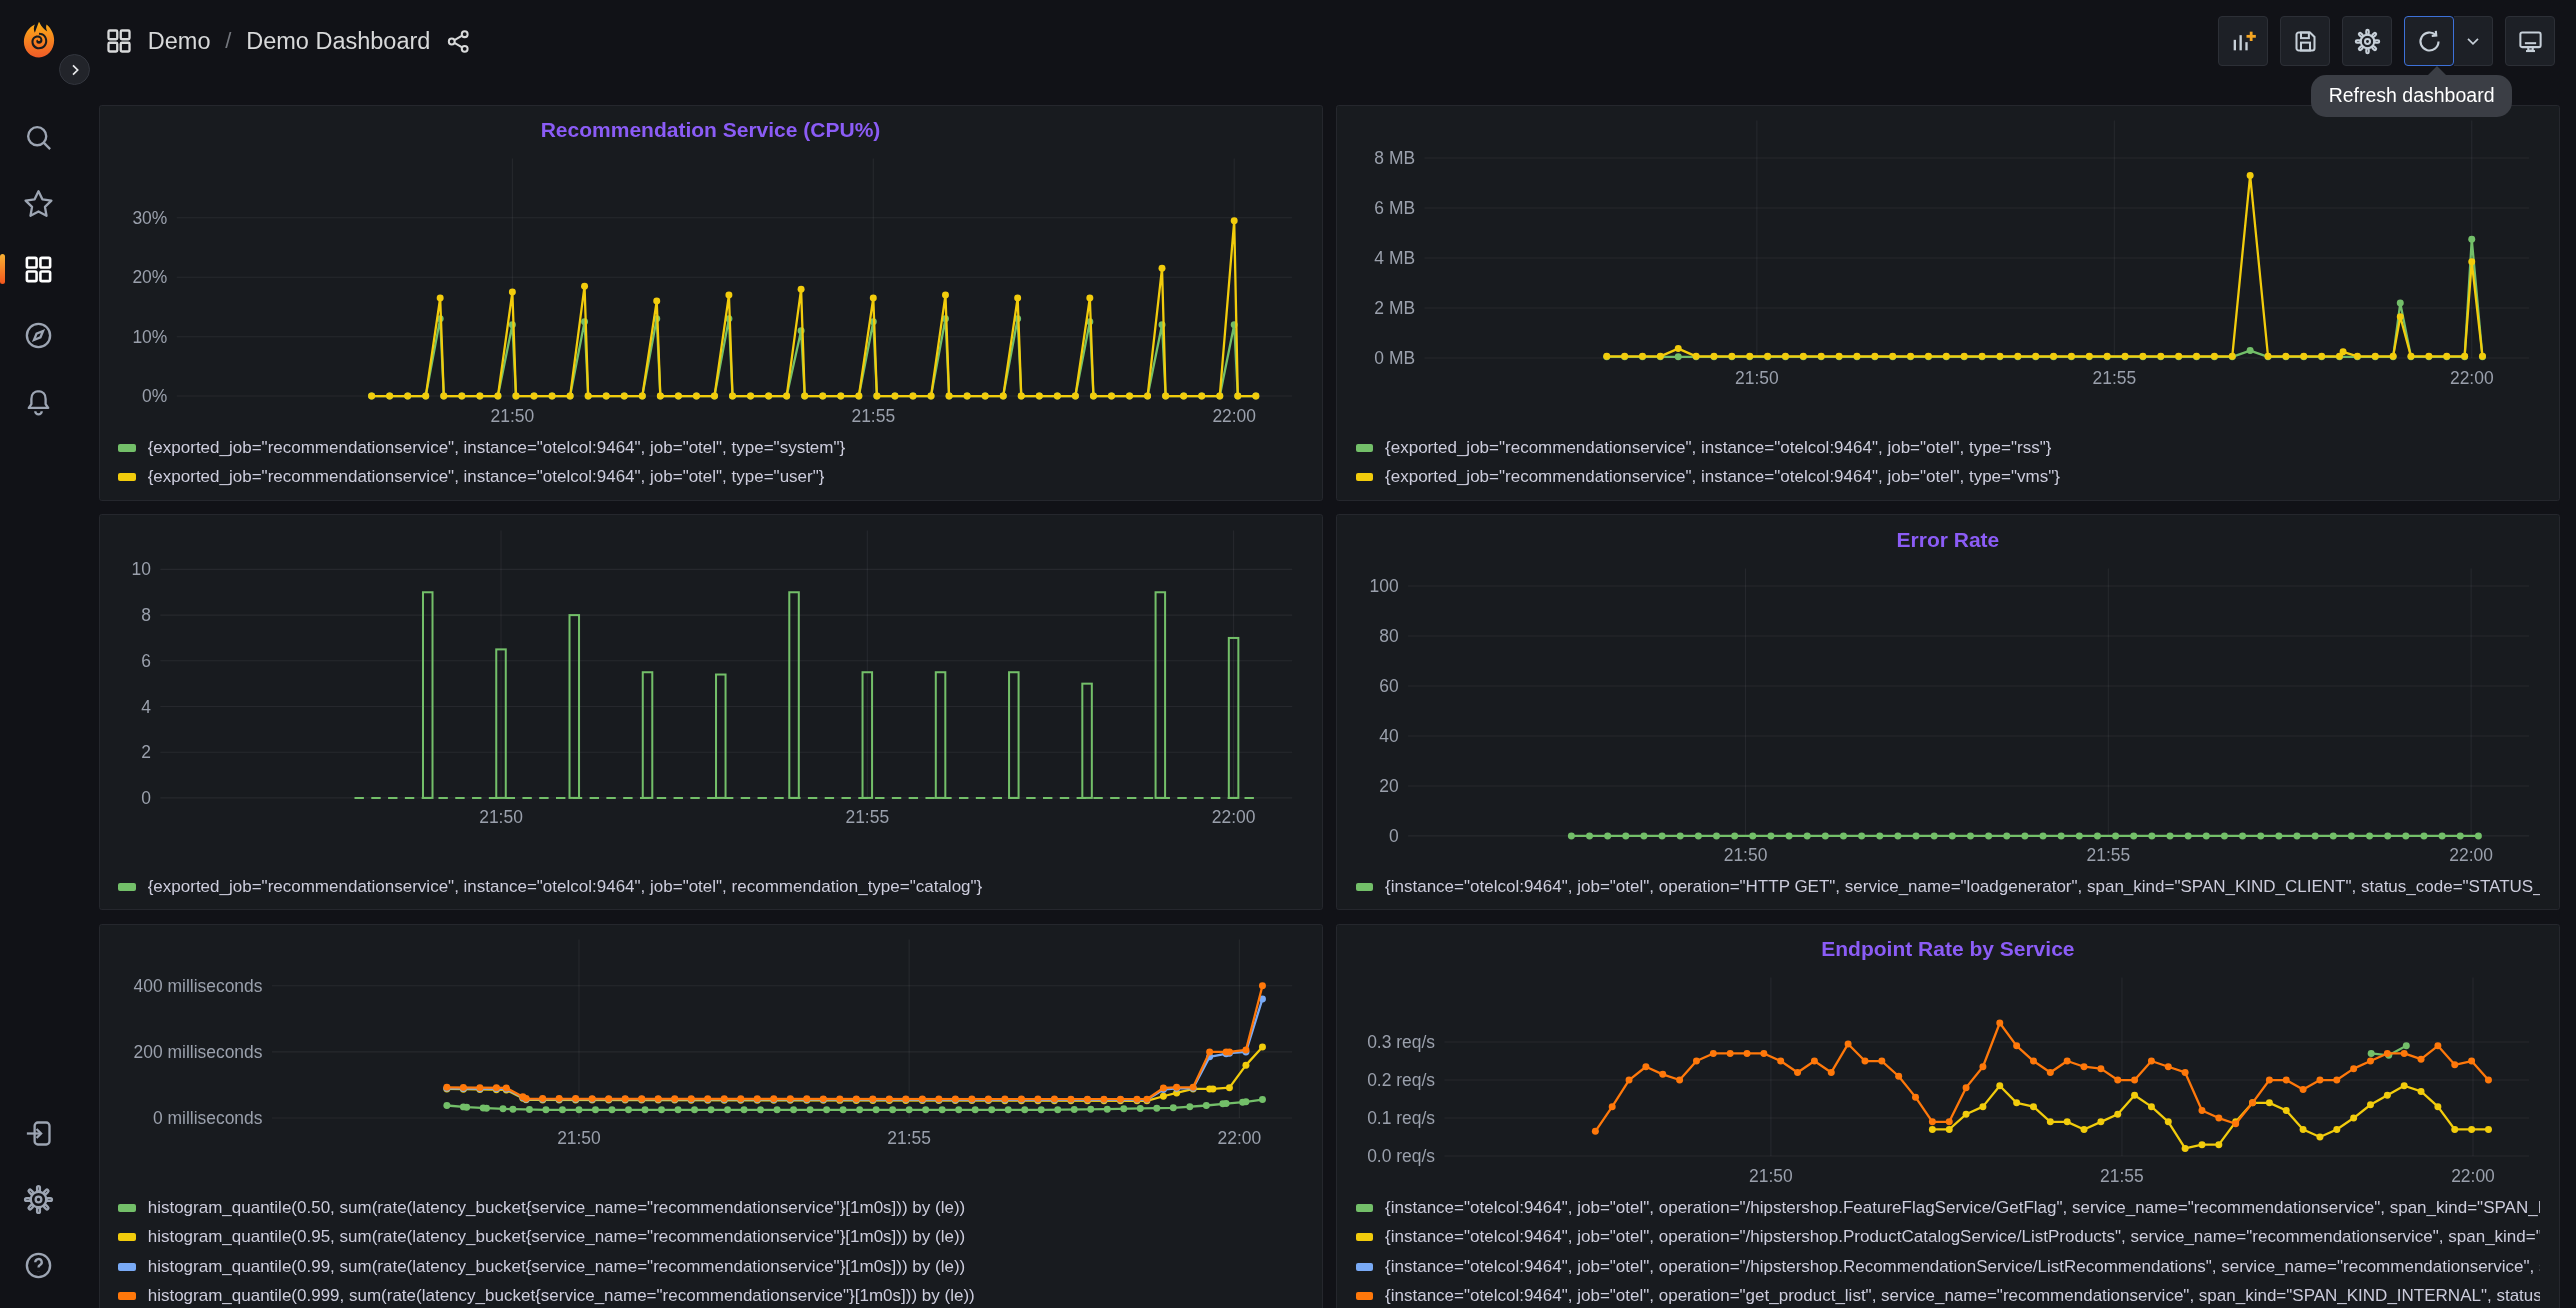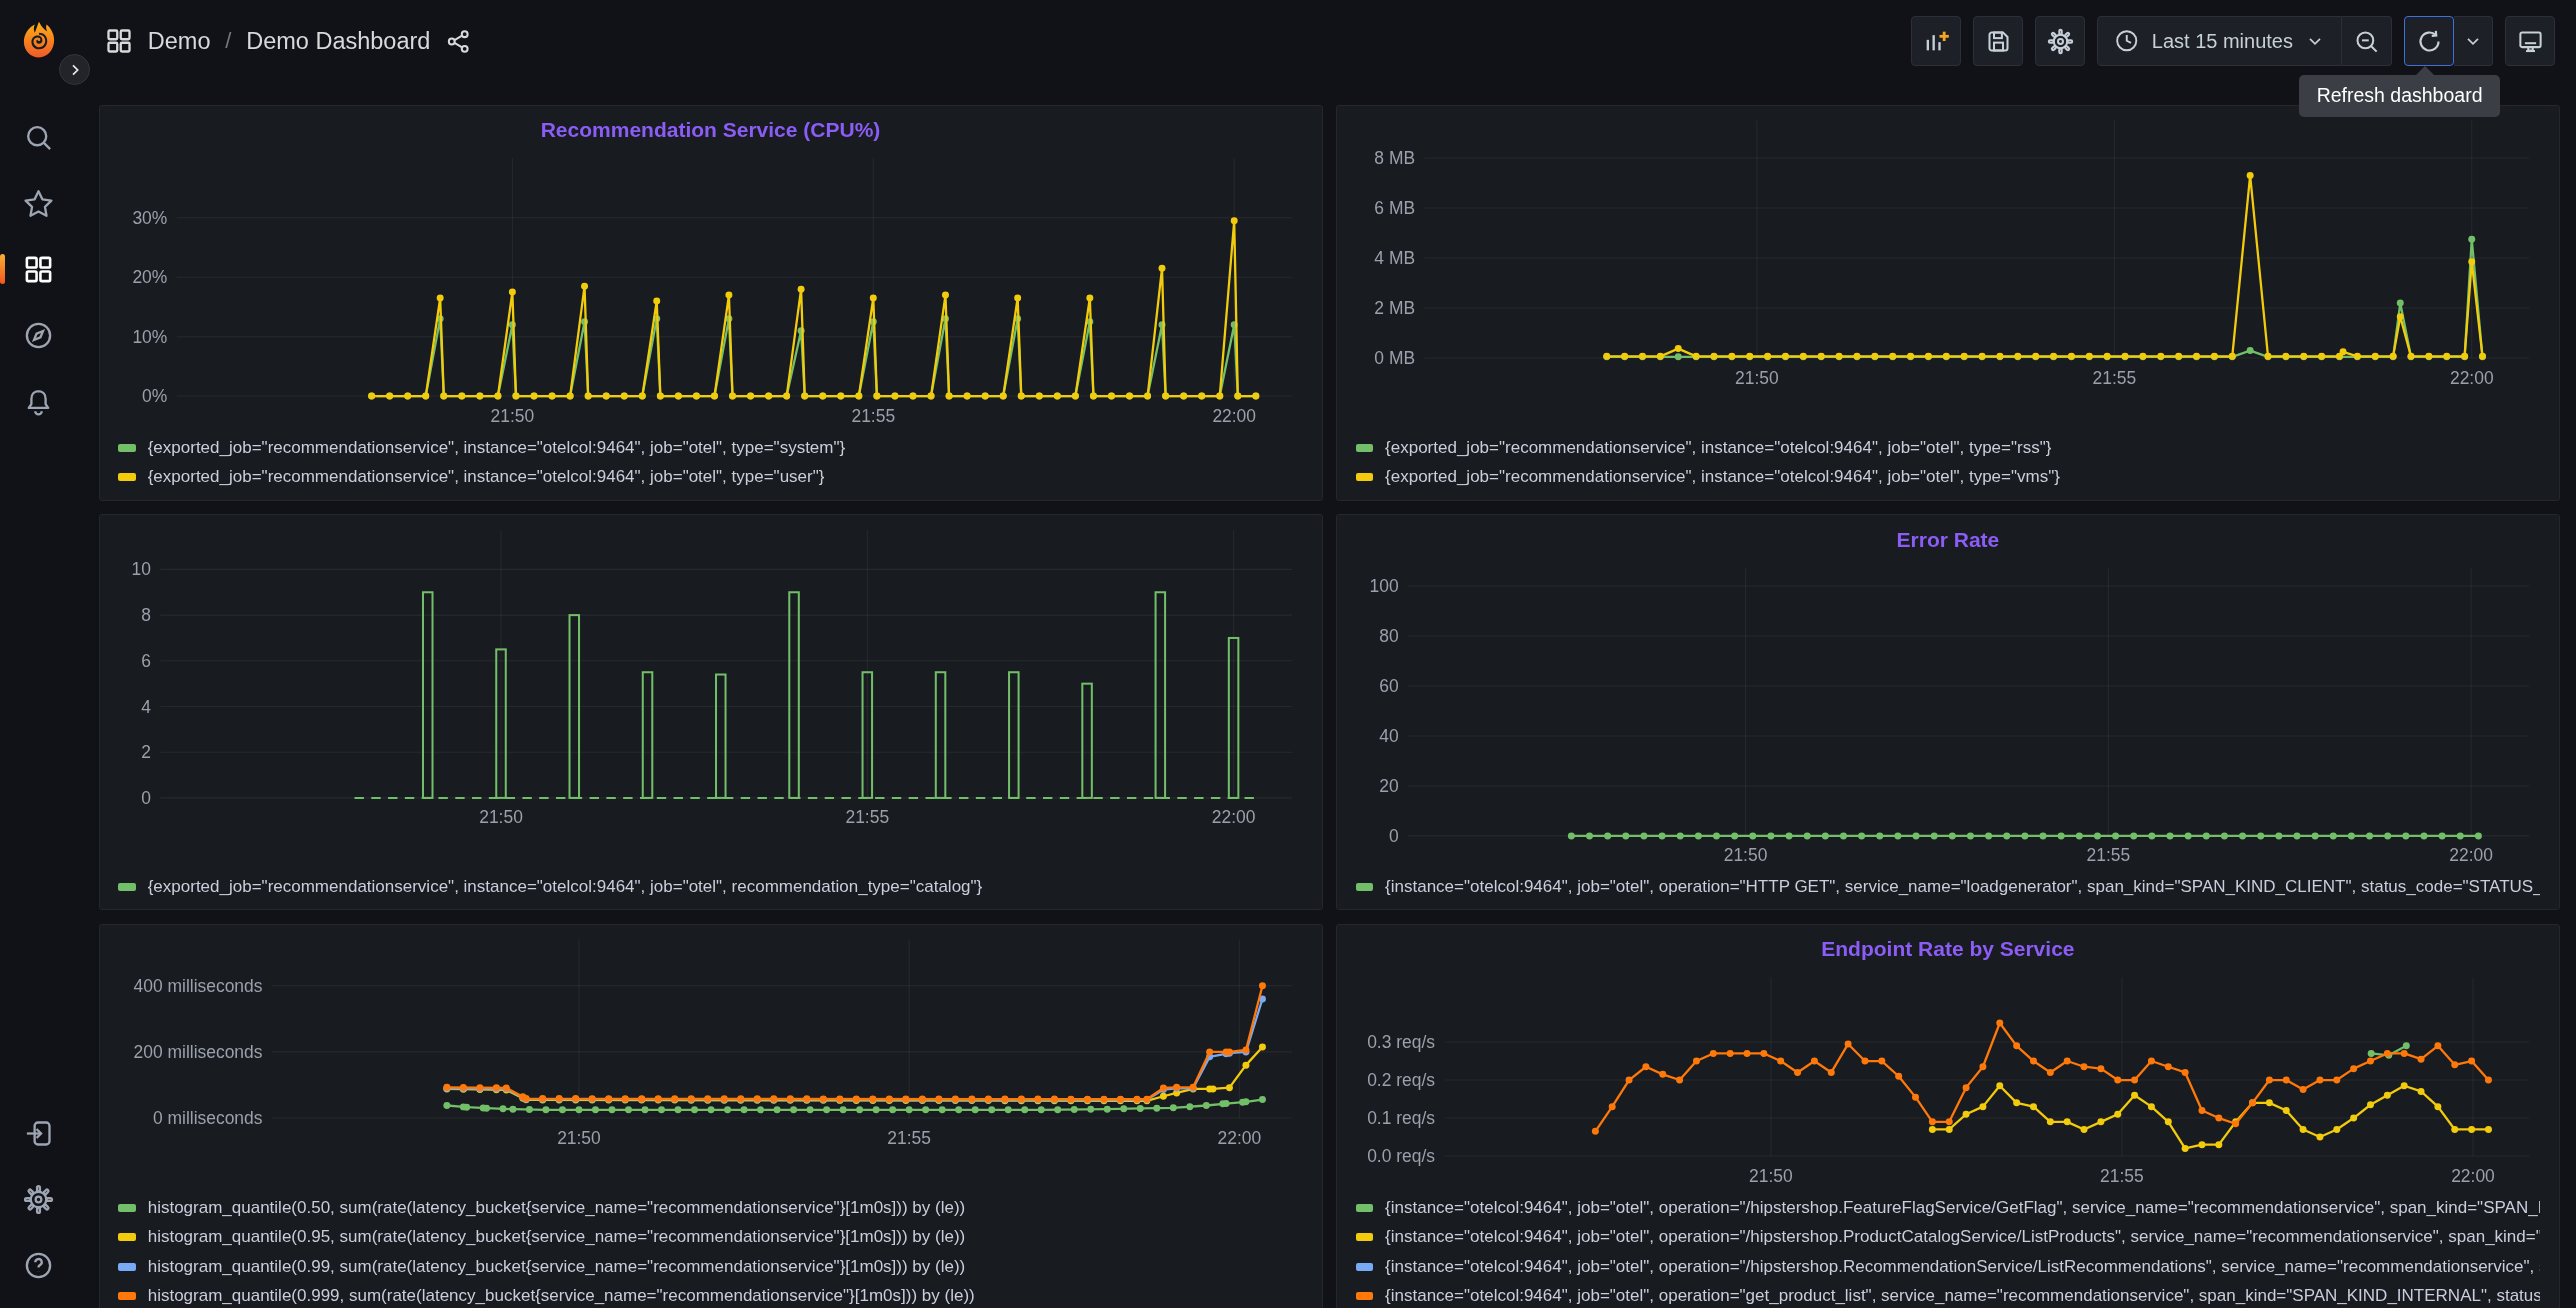--- a/index.html
+++ b/index.html
@@ -28,22 +28,22 @@
   .tbtn { height:50px; min-width:50px; background:#1d2026; border:0.7px solid #2c2f36; border-radius:4px;
     display:flex; align-items:center; justify-content:center; cursor:pointer; }
   .tbtn svg { stroke:#c7d0d9; }
   .tgroup { display:flex; }
   .tgroup .tbtn { border-radius:0; border-left-width:0; }
   .tgroup .tbtn:first-child { border-radius:4px 0 0 4px; border-left-width:0.7px; }
   .tgroup .tbtn:last-child { border-radius:0 4px 4px 0; }
   .timepick { padding:0 16px; gap:12px; }
   .timepick .tlabel { font-size:20px; color:#c7d0d9; font-weight:500; white-space:nowrap; }
   .refresh-main { border:1.3px solid #3d71d9 !important; border-radius:4px !important; }
-  .tooltip { position:absolute; top:75px; right:76px; background:#3b3e45; color:#ffffff;
-    font-size:19.5px; padding:9.4px 17.5px; border-radius:5px; z-index:9; white-space:nowrap; }
+  .tooltip { position:absolute; top:75px; right:64px; background:#3b3e45; color:#ffffff;
+    font-size:19.5px; padding:9.4px 17.5px; border-radius:15px; z-index:9; white-space:nowrap; }
   .tooltip:before { content:""; position:absolute; top:-9.4px; left:58%; border:9.4px solid transparent;
     border-bottom-color:#3b3e45; border-top:none; }
   
   .grid { padding:23px 0 0 21.5px; display:grid; grid-template-columns:1224px 1224px; grid-auto-rows:396px; gap:13.4px; }
   .panel { background:#181b1f; border:0.7px solid #25272d; border-radius:2.7px;
     padding:5.4px 12px 6.7px; display:flex; flex-direction:column; overflow:hidden; }
   .panel-title { text-align:center; font-size:21px; font-weight:600; color:#8b5cf6;
     height:38px; line-height:38px; cursor:pointer; flex:0 0 auto; }
   .chart { flex:1 1 auto; position:relative; min-height:0; }
   .chart svg { position:absolute; inset:0; }
@@ -184,39 +184,20 @@
             <use href="#teeth" transform="rotate(45 12 12)"></use>
             <use href="#teeth" transform="rotate(90 12 12)"></use>
             <use href="#teeth" transform="rotate(135 12 12)"></use>
             <use href="#teeth" transform="rotate(180 12 12)"></use>
             <use href="#teeth" transform="rotate(225 12 12)"></use>
             <use href="#teeth" transform="rotate(270 12 12)"></use>
             <use href="#teeth" transform="rotate(315 12 12)"></use>
             <circle cx="12" cy="12" r="6"></circle>
             <circle cx="12" cy="12" r="2.2"></circle>
           </svg>
-      </div>
-      <div class="tgroup">
-        <div class="tbtn timepick">
-          <svg width="25.5" height="25.5" viewBox="0 0 24 24" fill="none" stroke-width="1.8">
-              <circle cx="12" cy="12" r="9"></circle>
-              <polyline points="12,6.5 12,12 16,14"></polyline>
-            </svg>
-          <span class="tlabel">Last 15 minutes</span>
-          <svg width="20" height="20" viewBox="0 0 24 24" fill="none" stroke-width="2">
-              <polyline points="6,9.5 12,15.5 18,9.5"></polyline>
-            </svg>
-        </div>
-        <div class="tbtn">
-          <svg width="27" height="27" viewBox="0 0 24 24" fill="none" stroke-width="1.8">
-              <circle cx="11" cy="11" r="7"></circle>
-              <line x1="16.2" y1="16.2" x2="21" y2="21"></line>
-              <line x1="8" y1="11" x2="14" y2="11"></line>
-            </svg>
-        </div>
       </div>
       <div class="tgroup">
         <div class="tbtn refresh-main">
           <svg width="27" height="27" viewBox="0 0 24 24" fill="none" stroke-width="1.9">
               <path d="M20 12 a8 8 0 1 1 -2.3 -5.6"></path>
               <polyline points="17.6,2.6 18,6.6 14,7"></polyline>
             </svg>
         </div>
         <div class="tbtn" style="min-width:39px;">
           <svg width="20" height="20" viewBox="0 0 24 24" fill="none" stroke-width="2">

